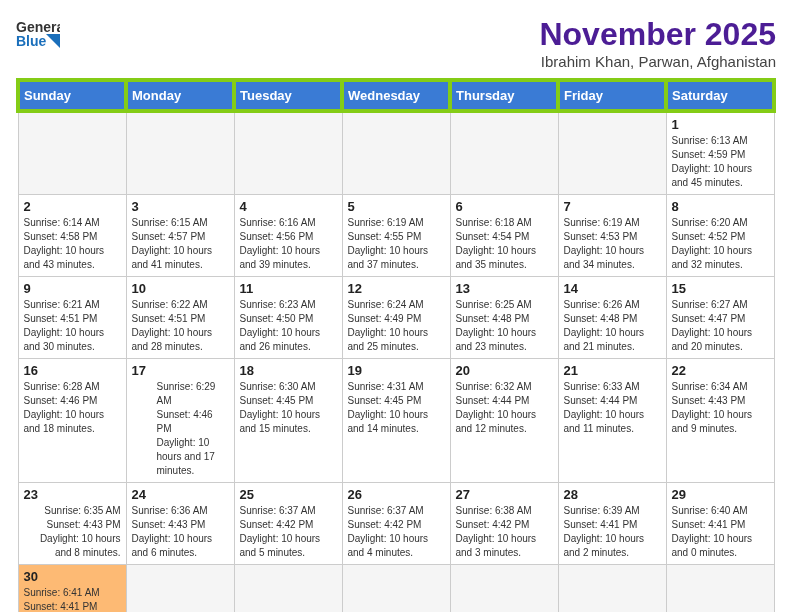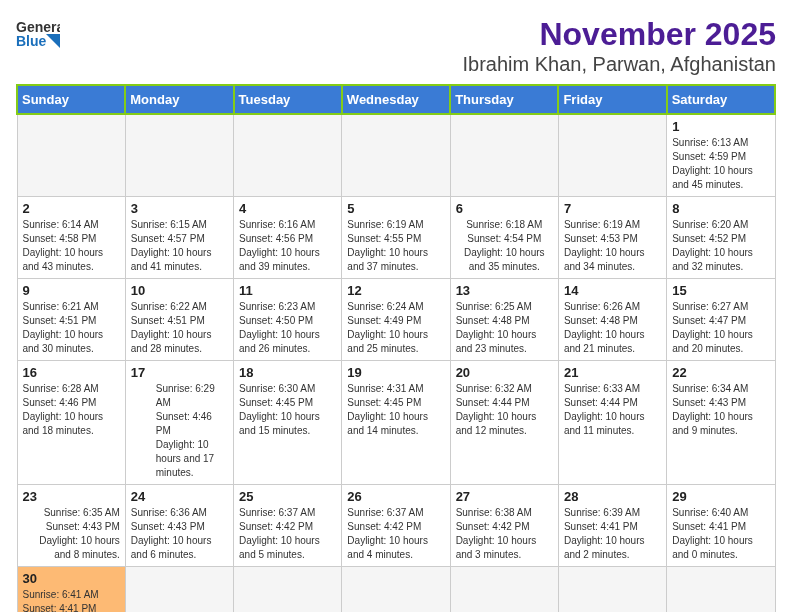--- a/index.html
+++ b/index.html
@@ -33,36 +33,36 @@
     }
     .title-area {
       text-align: right;
     }
     .title-area h1 {
       font-size: 32px;
       font-weight: bold;
       color: #4c1d95;
     }
     .title-area h2 {
-      font-size: 20px;
+      font-size: 15px;
       color: #444;
       font-weight: normal;
     }
     .calendar {
       width: 100%;
       border-collapse: collapse;
       border: 1px solid #ccc;
     }
     .calendar th {
       background: #3a7bd5;
       color: #fff;
       font-size: 13px;
       padding: 6px 4px;
       text-align: left;
-      border: 2px solid #84cc16;
+      border: 4px solid #84cc16;
       font-weight: bold;
     }
     .calendar td {
       vertical-align: top;
       border: 1px solid #ccc;
       padding: 4px 5px;
       font-size: 10.5px;
       color: #333;
       width: calc(100% / 7);
       min-height: 70px;
@@ -156,21 +156,21 @@
 Daylight: 10 hours and 39 minutes.</div>
         </td>
         <td>
           <span class="day-num">5</span>
           <div class="day-info" style="white-space: pre-line;">Sunrise: 6:19 AM
 Sunset: 4:55 PM
 Daylight: 10 hours and 37 minutes.</div>
         </td>
         <td>
           <span class="day-num">6</span>
-          <div class="day-info" style="white-space: pre-line; text-align: center;">Sunrise: 6:18 AM
+          <div class="day-info" style="white-space: pre-line;">Sunrise: 6:18 AM
 Sunset: 4:54 PM
 Daylight: 10 hours and 35 minutes.</div>
         </td>
         <td>
           <span class="day-num">7</span>
           <div class="day-info" style="white-space: pre-line;">Sunrise: 6:19 AM
 Sunset: 4:53 PM
 Daylight: 10 hours and 34 minutes.</div>
         </td>
         <td>

